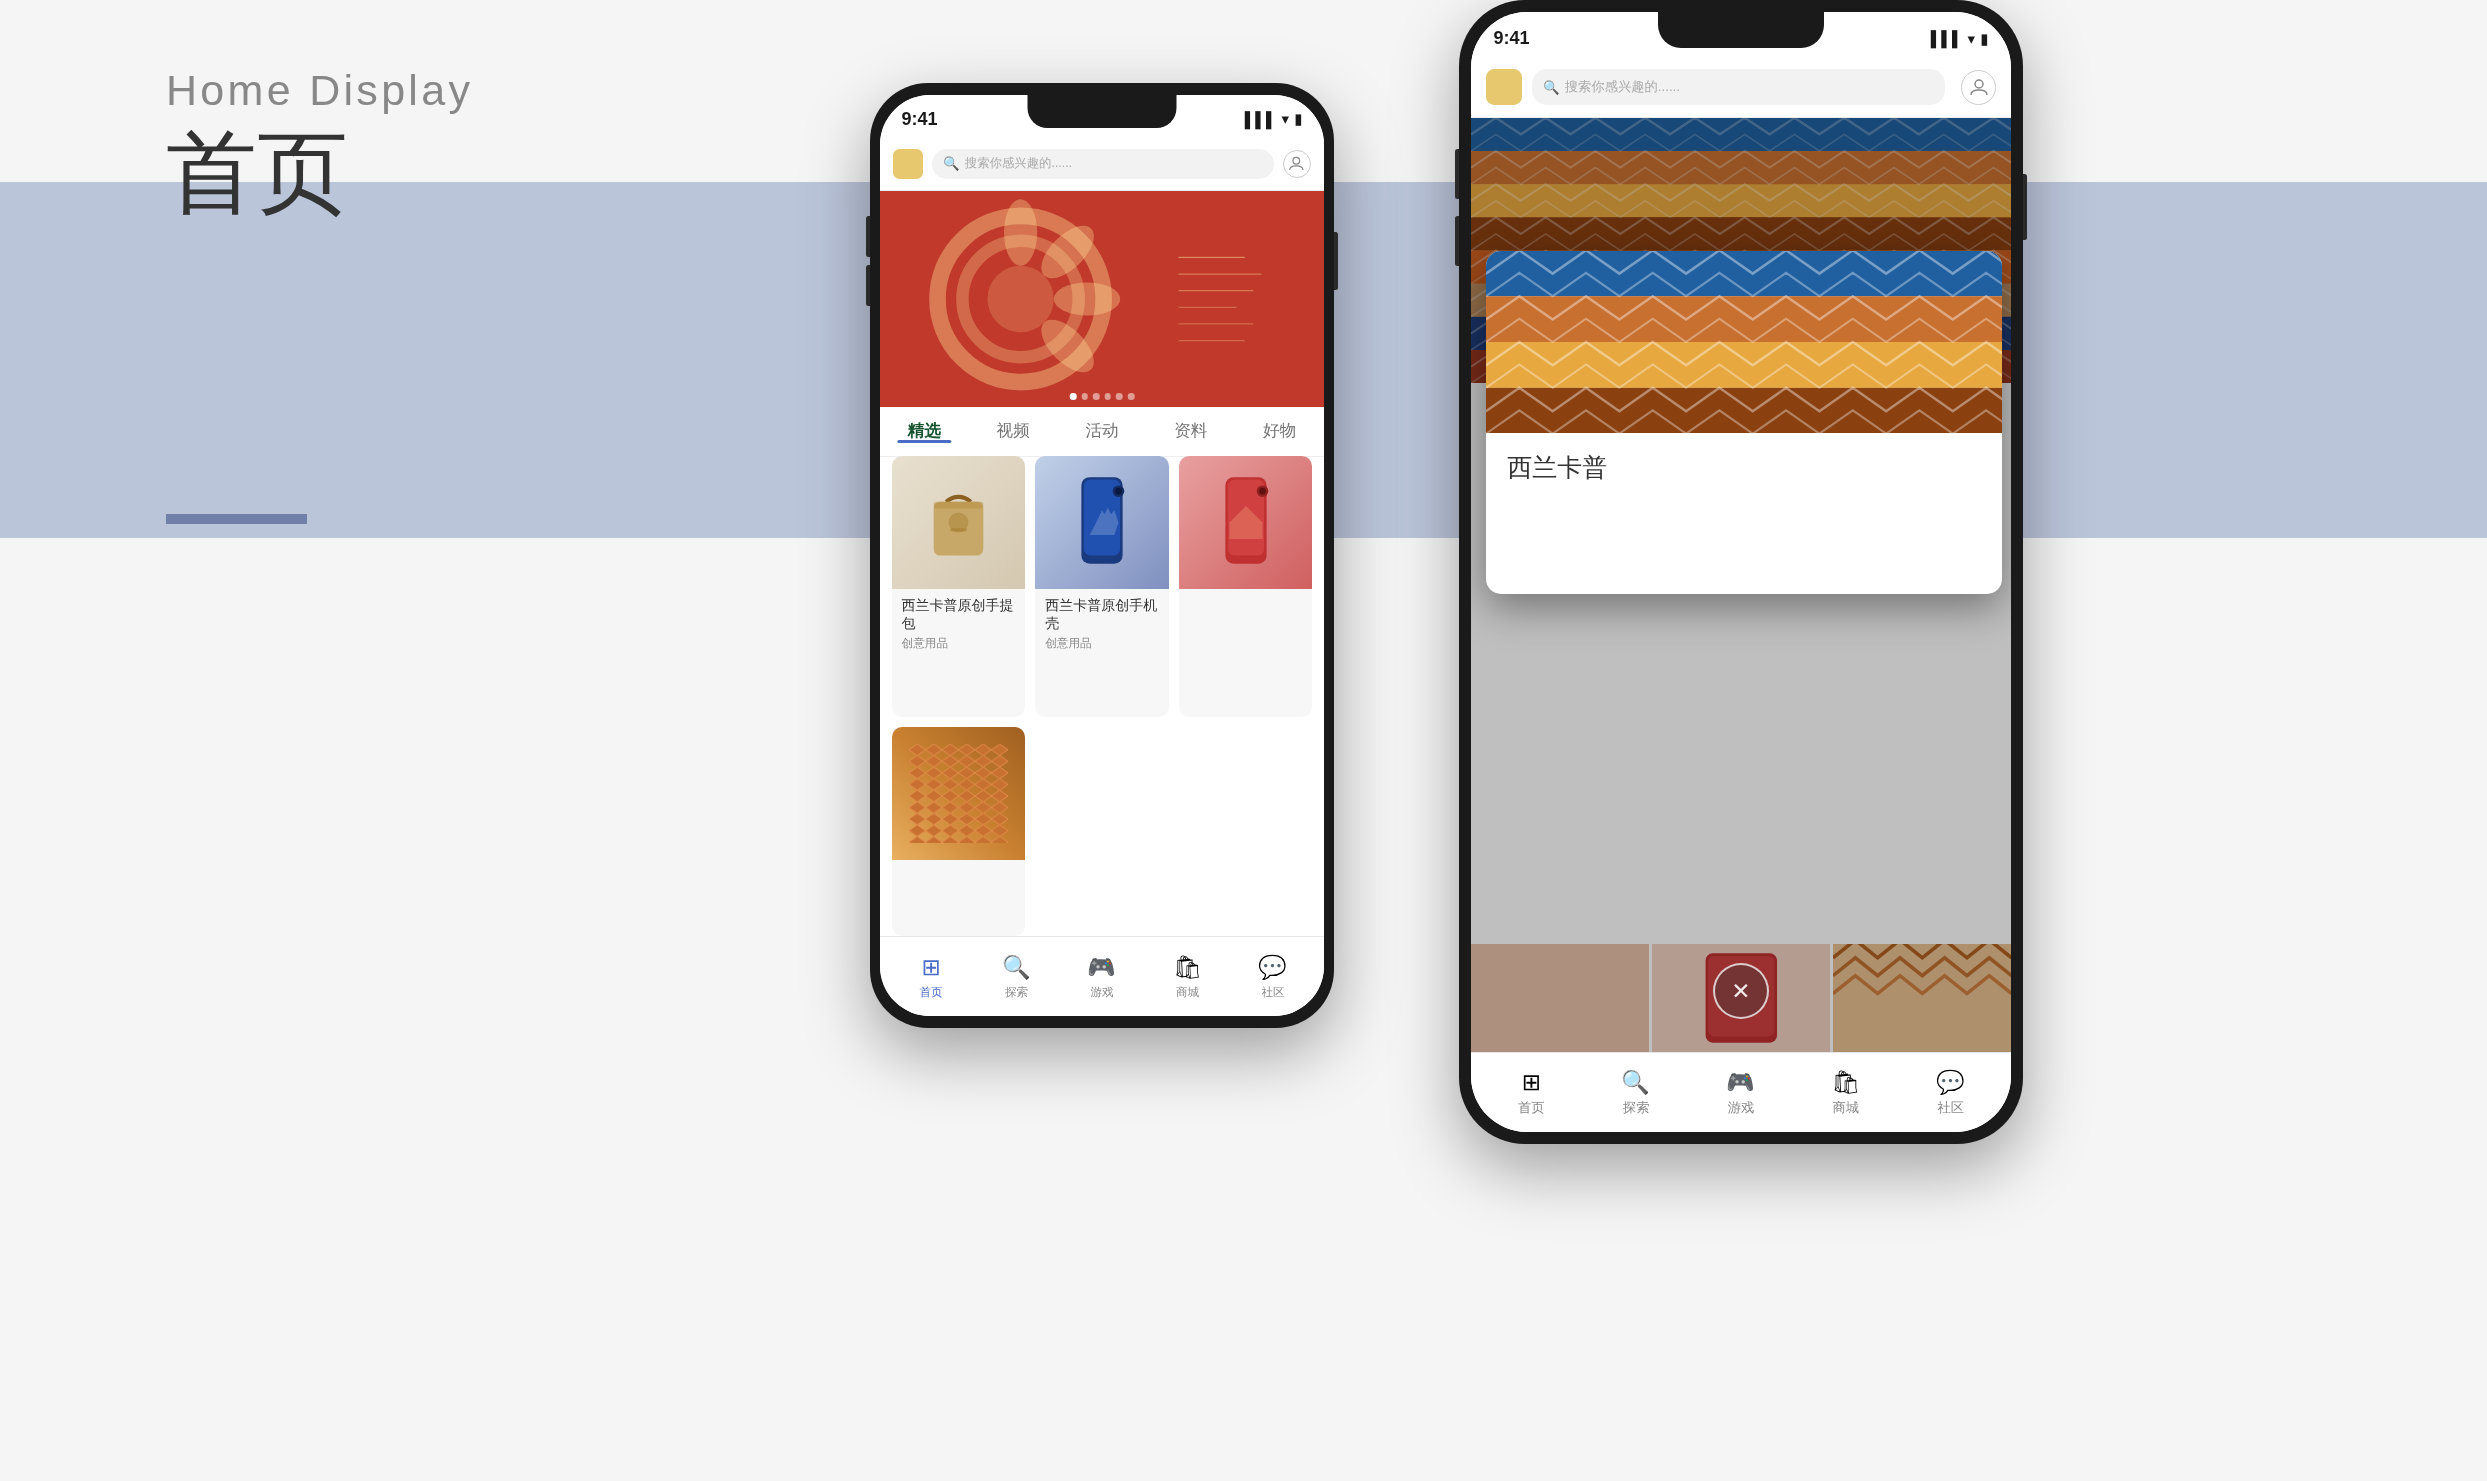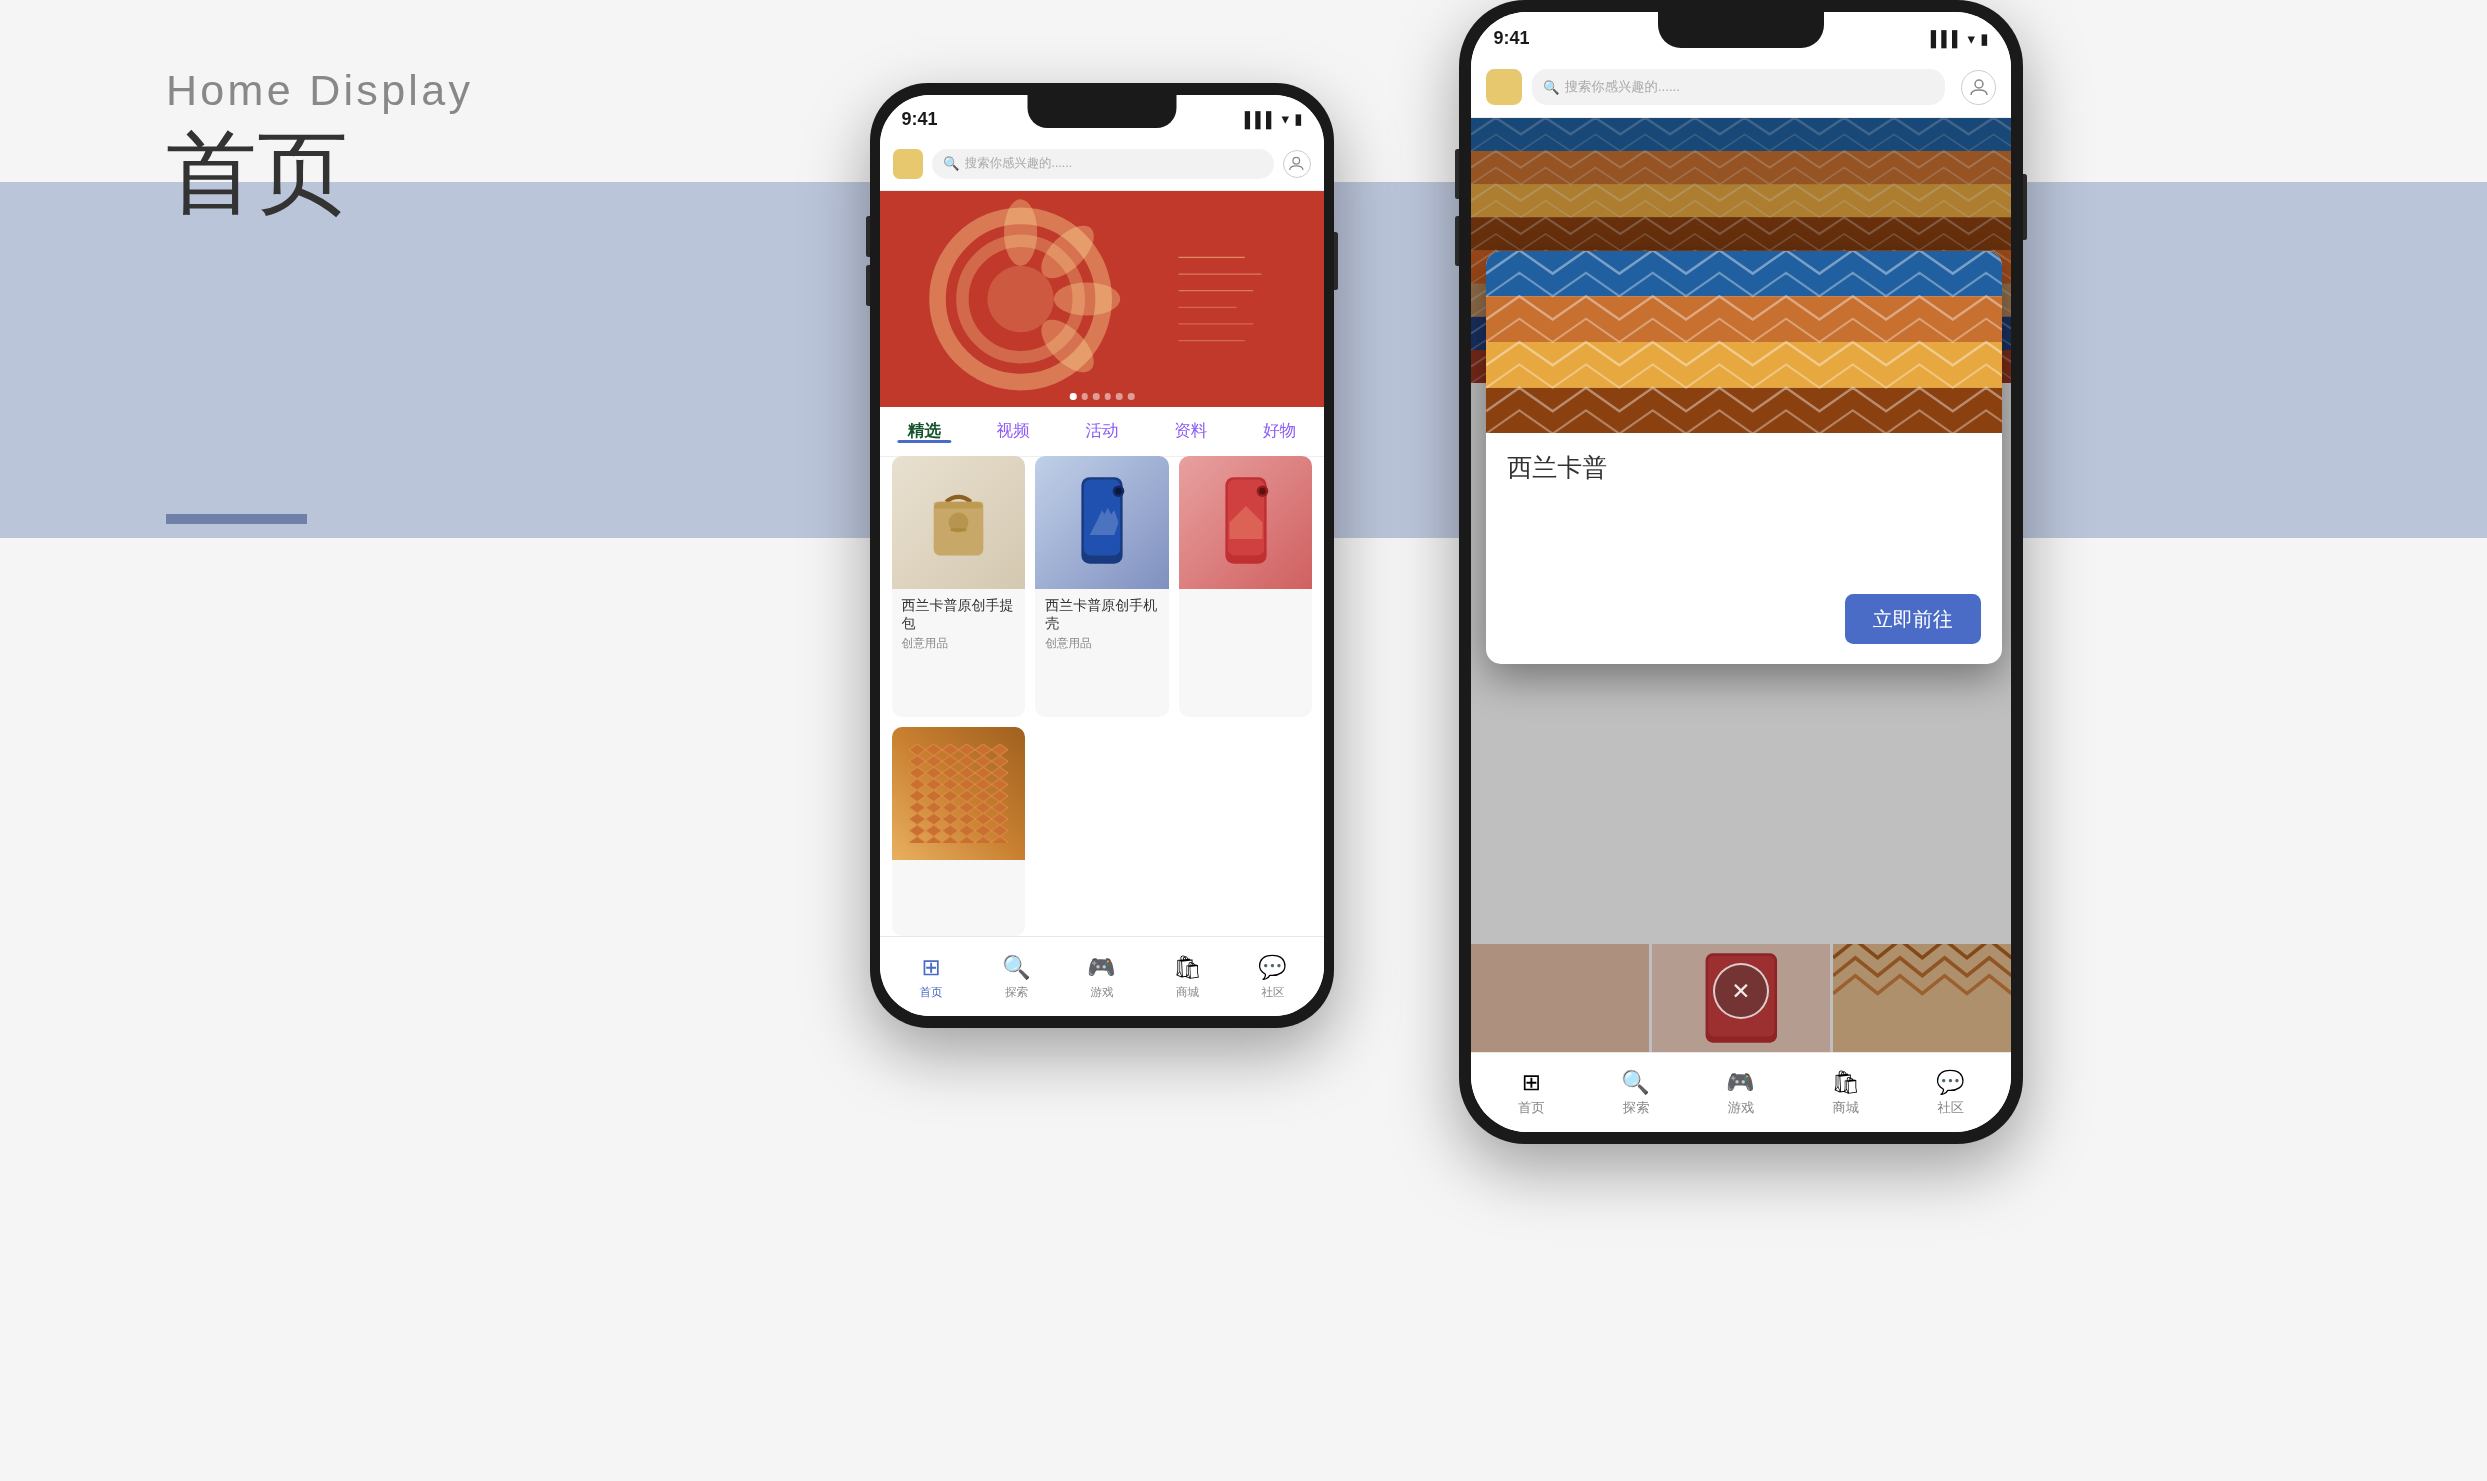--- a/index.html
+++ b/index.html
@@ -203,21 +203,21 @@
       height: 50px;
       display: flex;
       align-items: center;
       border-bottom: 0.8px solid #eee;
       background: #fff;
     }
     .tab-item {
       flex: 1;
       text-align: center;
       font-size: 16.6px;
-      color: #8b5cf6;
+      color: #737373;
       position: relative;
     }
     .tab-item.active { color: #14532d; font-weight: 600; }
     .tab-item.active::after {
       content: '';
       position: absolute;
       bottom: -0.8px;
       left: 50%;
       transform: translateX(-50%);
       width: 60%;
@@ -712,32 +712,20 @@
           </div>
 
           <div style="padding:18px 21.6px 11.6px;">
             <div style="font-size:25px;color:#333;font-weight:500;">西兰卡普</div>
           </div>
 
           <div style="padding:0 21.6px 13.3px;min-height:99px;">
             
           </div>
 
-          <div style="padding:0 21.6px 20px;display:flex;justify-content:flex-end;">
-            <button style="
-              background:#4a6cc7;
-              color:#fff;
-              border:none;
-              border-radius:8.3px;
-              padding:11.6px 28px;
-              font-size:20px;
-              cursor:pointer;
-              font-family:inherit;
-            ">立即前往</button>
-          </div>
         </div>
 
         <div style="
           position:absolute;
           bottom:33px;
           left:50%;
           transform:translateX(-50%);
           width:56px;
           height:56px;
           border-radius:50%;

